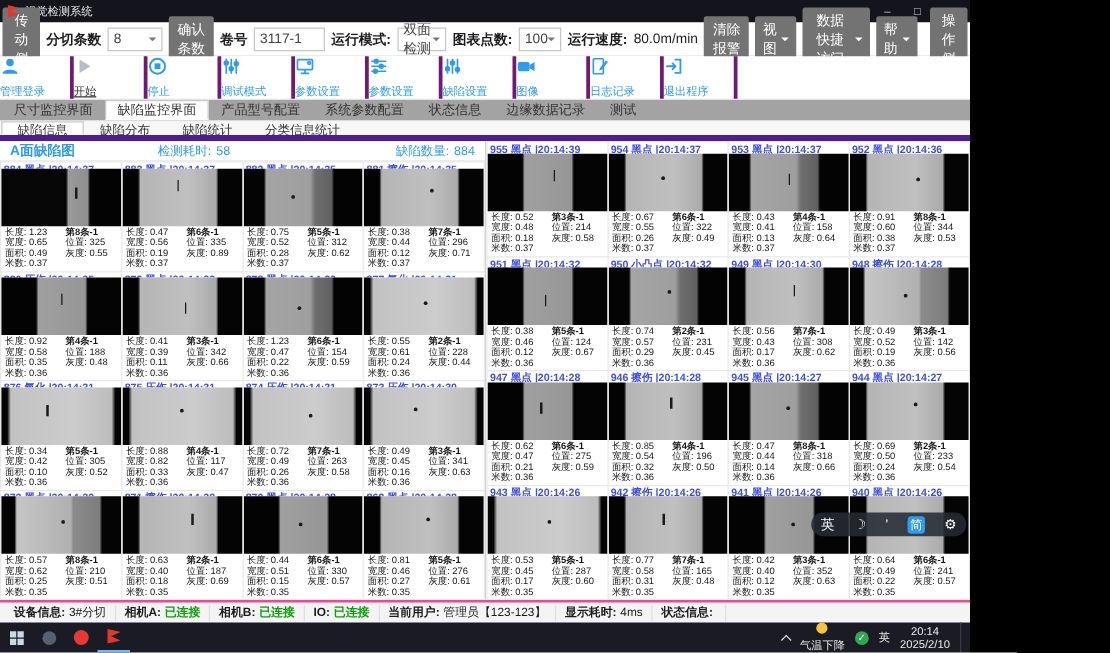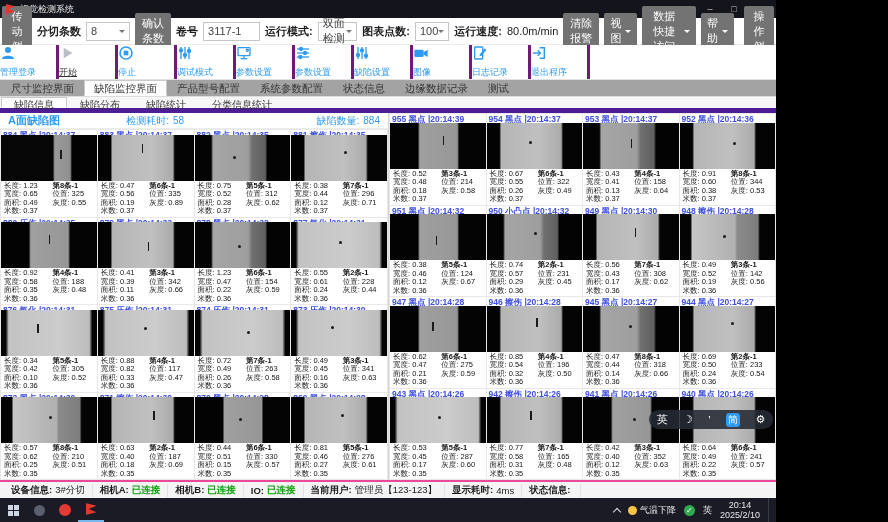--- a/index.html
+++ b/index.html
@@ -81,21 +81,21 @@
   .tbic { width:26px; height:24px; display:flex; align-items:center; justify-content:center; }
   .winlogo { width:11px; height:11px; display:grid; grid-template-columns:1fr 1fr; grid-template-rows:1fr 1fr; gap:1px; }
   .winlogo i { background:#cfd6e4; }
   .tbic .circ { width:12px; height:12px; border-radius:50%; background:#e53935; }
   .tbic .gcirc { width:11px; height:11px; border-radius:50%; background:#5a5f6e; }
   .appflag { width:11px; height:12px; background:#e2382c; clip-path:polygon(0 0,100% 22%,30% 50%,100% 78%,0 100%); }
   .running { border-bottom:2px solid #76b9ed; }
   .tb-right { margin-left:auto; display:flex; align-items:center; gap:8px; padding-right:4px; font-size:9px; }
   .chev { width:6px; height:6px; border-left:1.6px solid #ddd; border-top:1.6px solid #ddd; transform:rotate(45deg); margin-top:3px; }
   .sun { width:9px; height:9px; border-radius:50%; background:#f6c445; }
-  .weather { display:flex; align-items:center; gap:3px; }
+  .weather { display:flex; align-items:center; gap:3px;flex-direction:column; }
   .gcheck { width:11px; height:11px; border-radius:50%; background:#2fa84f; color:#fff; font-size:8px; line-height:11px; text-align:center; }
   .gcheck::after { content:"✓"; }
   .clock { text-align:center; line-height:10px; font-size:9px; }
   .edgeline { width:4px; height:24px; border-left:1px solid #3a3a46; }
 </style>
 </head>
 <body>
 
 <div class="app">
 

